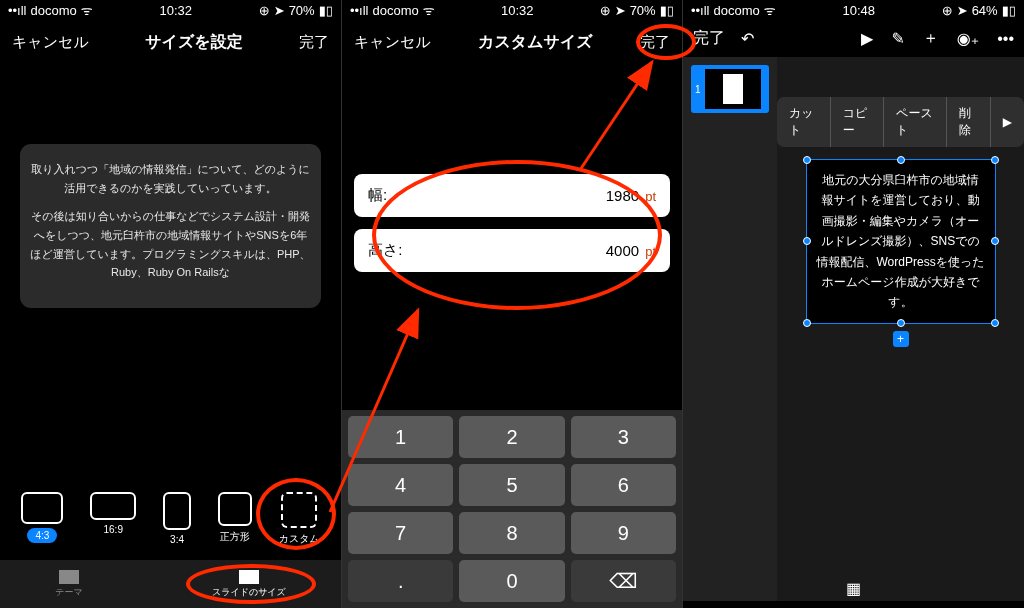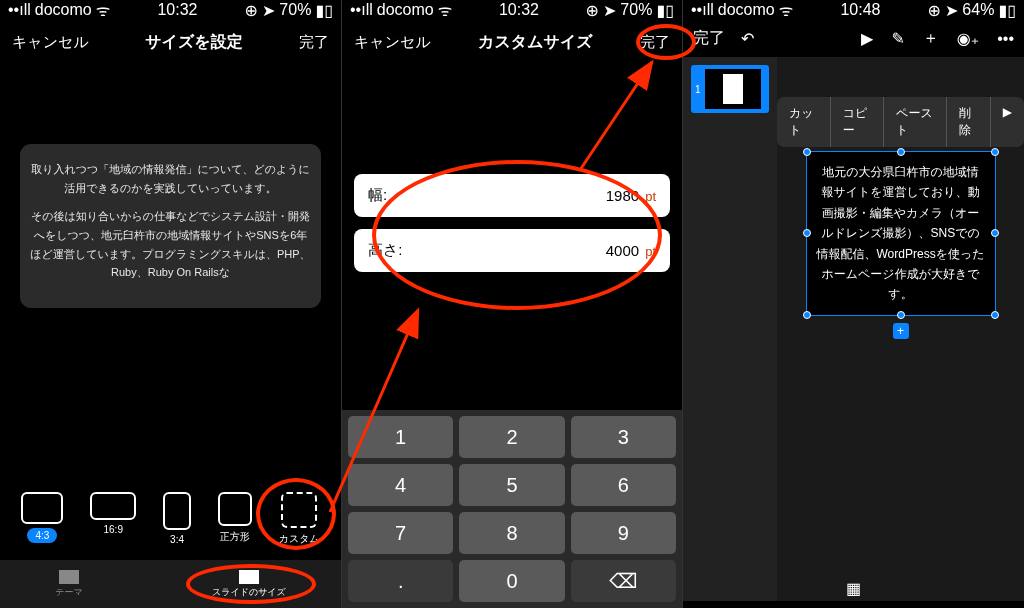--- a/index.html
+++ b/index.html
@@ -2,21 +2,21 @@
 <html><head>
   <meta charset="utf-8">
   <style>
     * { margin:0; padding:0; box-sizing:border-box; font-family:-apple-system,"Hiragino Sans",sans-serif; }
     body { background:#1a1a1a; width:1024px; height:608px; overflow:hidden; color:#fff; position:relative; }
     .container { display:flex; width:1024px; height:608px; }
     .screen { position:relative; background:#000; overflow:hidden; }
     .screen1 { width:341px; }
     .screen2 { width:341px; border-left:1px solid #333; }
     .screen3 { width:342px; border-left:1px solid #333; }
-    .status-bar { display:flex; justify-content:space-between; align-items:center; height:20px; padding:10px 8px; font-size:16px; color:#fff; }
+    .status-bar { display:flex; justify-content:space-between; align-items:center; height:20px; padding:10px 8px; font-size:13px; color:#fff; }
     .status-left { display:flex; align-items:center; gap:4px; }
     .status-right { display:flex; align-items:center; gap:4px; }
     .nav-bar { display:flex; justify-content:space-between; align-items:center; padding:8px 12px; height:44px;gap:36px; }
     .nav-btn { color:#fff; font-size:15px; background:none; border:none; }
     .nav-title { color:#fff; font-size:16px; font-weight:600; }
     
     .content1 { background:#2b2b2b; margin:80px 20px 0 20px; padding:16px 10px; font-size:11px; line-height:1.7; color:#e8e8e8; text-align:center; border-radius:11px; }
     .content1 p { margin-bottom:10px; }
     .ratio-row { position:absolute; bottom:62px; left:0; right:0; display:flex; justify-content:space-around; padding:0 8px; }
     .ratio-item { display:flex; flex-direction:column; align-items:center; gap:4px; font-size:10px; color:#fff; }
@@ -46,21 +46,21 @@
     .tool-left { display:flex; gap:16px; align-items:center; }
     .tool-right { display:flex; gap:18px; align-items:center; }
     .icon-btn { color:#fff; font-size:16px; }
     .slide-panel { display:flex; height:calc(100% - 64px); }
     .thumb-col { width:94px; background:#222; padding:8px; }
     .thumb { background:#0a84ff; padding:4px; border-radius:3px; display:flex; align-items:center; gap:4px; }
     .thumb-num { font-size:10px; color:#fff; }
     .thumb-img { width:56px; height:40px; background:#000; display:flex; align-items:center; justify-content:center; }
     .thumb-inner { width:20px; height:30px; background:#fff; }
     .canvas-col { flex:1; background:#1a1a1a; display:flex; flex-direction:column; align-items:center; padding-top:40px; position:relative; }
-    .context-menu { display:flex; background:#2f2f2f; border-radius:7px; overflow:hidden; margin-bottom:4px; }
+    .context-menu { display:flex; background:#2f2f2f; border-radius:7px; overflow:hidden; margin-bottom:12px;align-items:center; }
     .ctx-item { padding:8px 12px; font-size:12px; color:#fff; border-right:1px solid #555; }
     .ctx-item:last-child { border-right:none; }
     .text-box { width:190px; background:#000; border:1px solid #0a84ff; padding:10px; font-size:12px; line-height:1.7; color:#fff; text-align:center; position:relative; }
     .handle { position:absolute; width:8px; height:8px; background:#0a84ff; border:1px solid #fff; border-radius:50%; }
     .h-tl{top:-4px;left:-4px;} .h-tr{top:-4px;right:-4px;} .h-bl{bottom:-4px;left:-4px;} .h-br{bottom:-4px;right:-4px;}
     .h-tm{top:-4px;left:50%;margin-left:-4px;} .h-bm{bottom:-4px;left:50%;margin-left:-4px;}
     .h-ml{top:50%;left:-4px;margin-top:-4px;} .h-mr{top:50%;right:-4px;margin-top:-4px;}
     .add-btn { width:16px; height:16px; background:#0a84ff; color:#fff; font-size:12px; display:flex; align-items:center; justify-content:center; margin:8px auto 0; border-radius:3px; position:absolute; bottom:-24px; left:50%; margin-left:-8px; }
     .bottom-bar3 { position:absolute; bottom:10px; left:0; right:0; display:flex; justify-content:center; }
     

